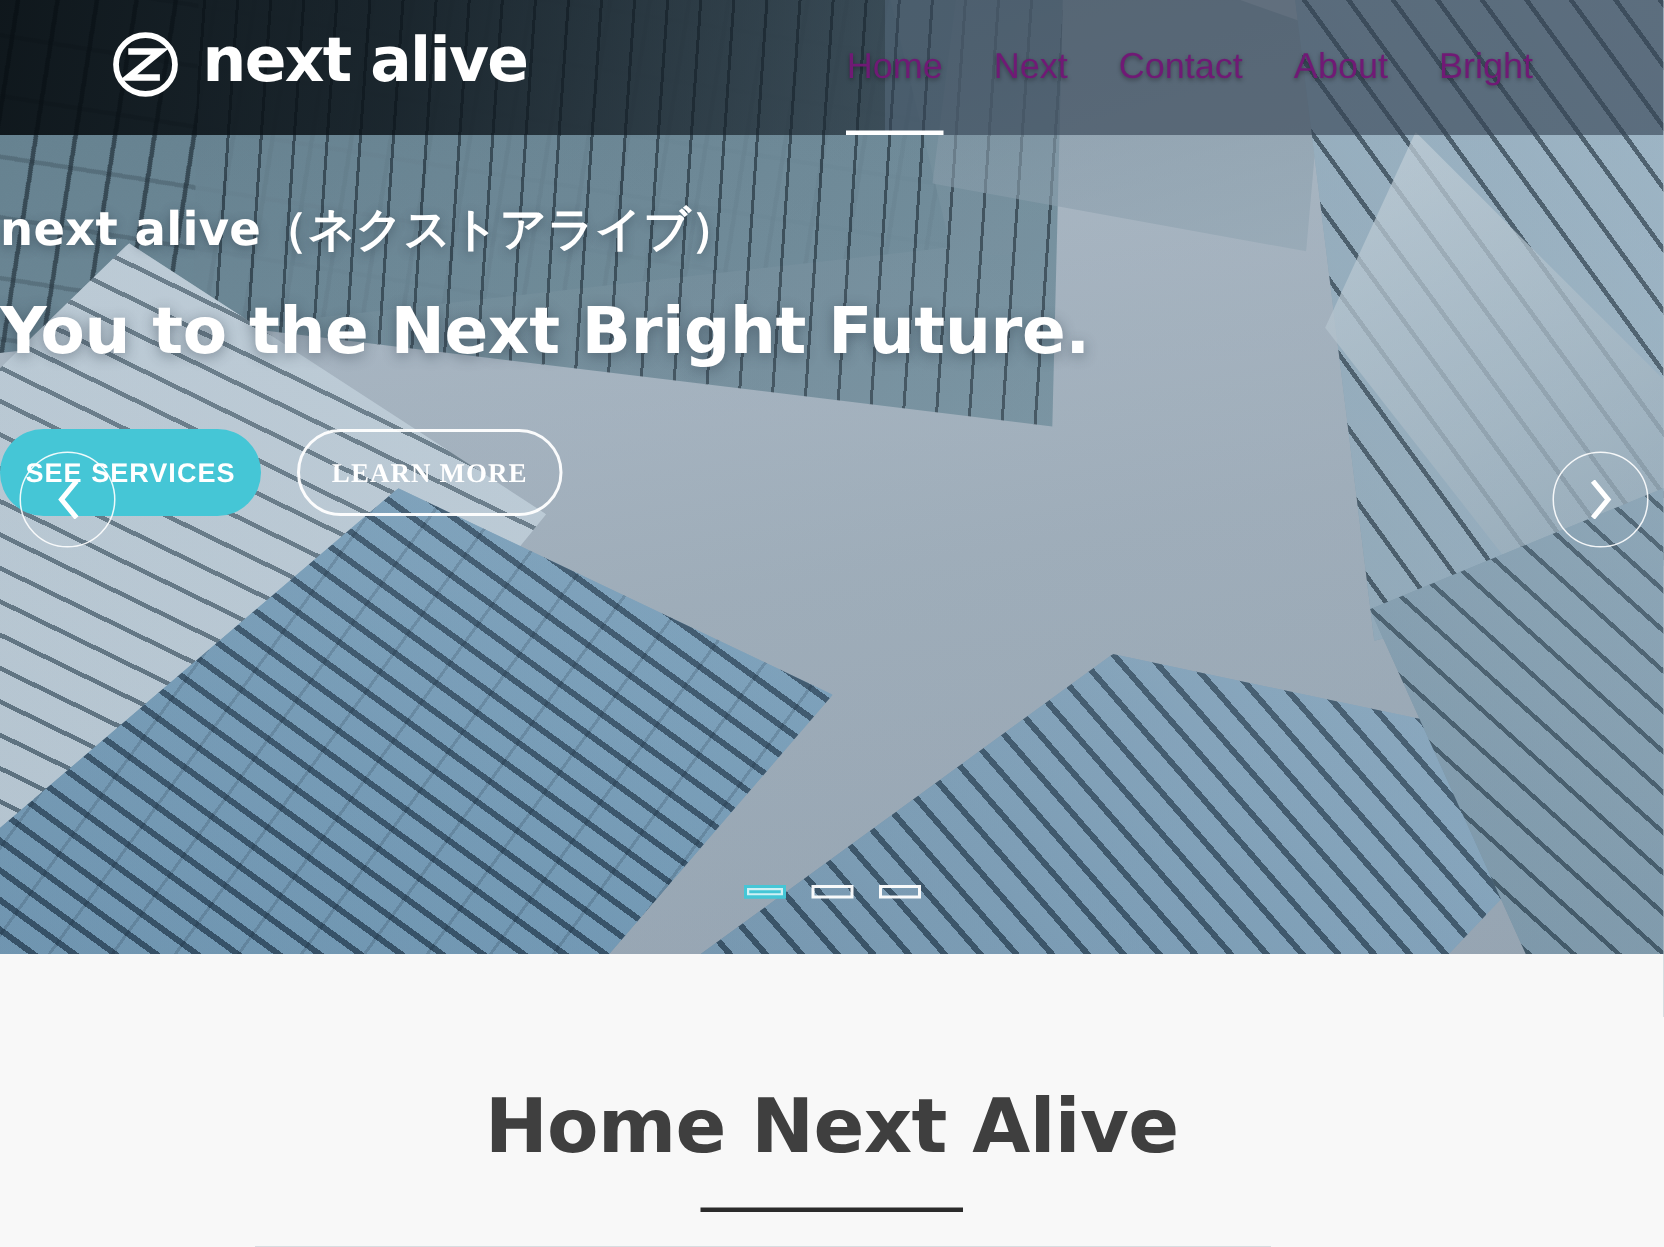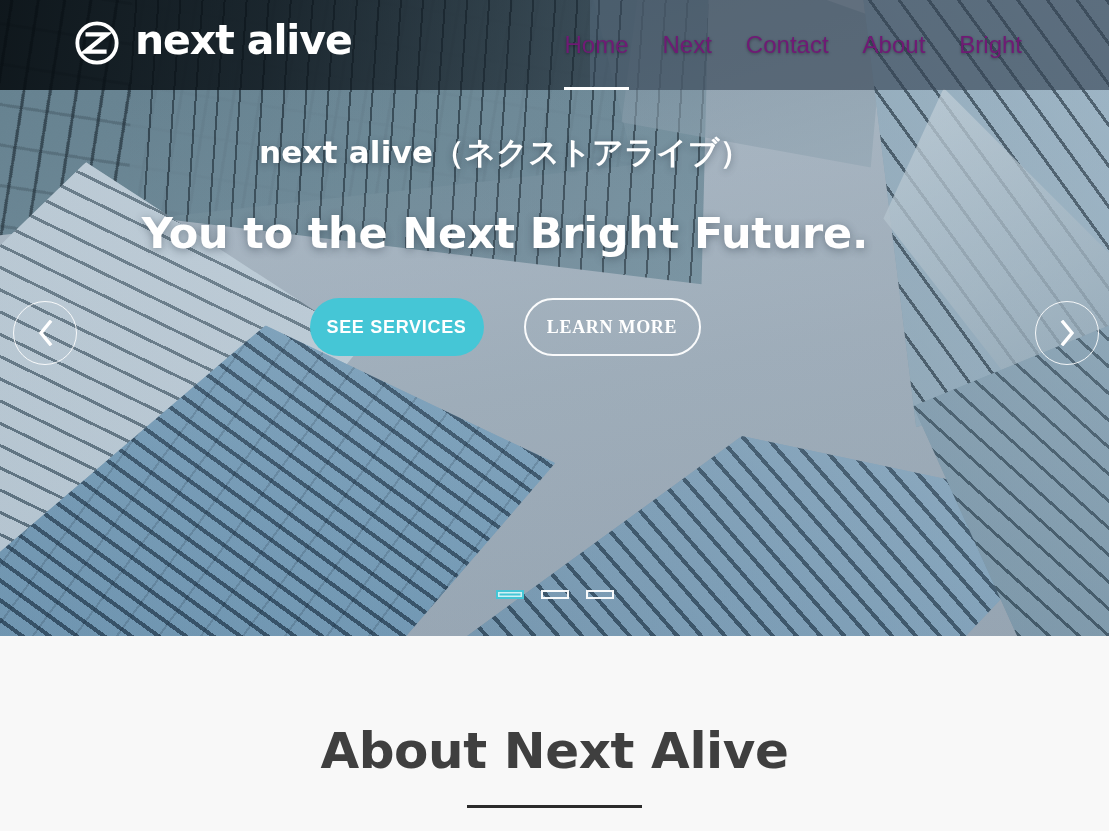--- a/index.html
+++ b/index.html
@@ -172,37 +172,37 @@
   }
   .nav-item.active::after {
     content:""; position:absolute; left:17px; right:17px; top:56px;
     height:3px; background:#ffffff;
   }
 
   
   .hero-content {
     position:absolute; left:0; top:90px; width:1010px; height:546px;
     z-index:20;
-    display:flex; flex-direction:column; align-items:center;
+    display:flex; flex-direction:column; 
   }
   .hero-sub {
     margin-top:42px;
     color:#ffffff; font-size:31px; font-weight:700; letter-spacing:.2px;
     text-shadow:0 2px 7px rgba(40,54,66,.45);
     white-space:nowrap;
     font-family:"DejaVu Sans", sans-serif;
   }
   .hero-title {
-    margin-top:34px;
+    margin-top:22px;
     color:#ffffff; font-size:43px; font-weight:700; letter-spacing:-.2px;
     text-shadow:0 2px 9px rgba(40,54,66,.45);
     white-space:nowrap;
     font-family:"DejaVu Sans", sans-serif;
   }
-  .hero-actions { margin-top:40px; display:flex; gap:40px; align-items:center; }
+  .hero-actions { margin-top:40px; display:flex; gap:24px; align-items:center; }
   .btn {
     font-size:18px; font-weight:700; letter-spacing:.7px;
     border-radius:40px; cursor:pointer; white-space:nowrap;
     display:flex; align-items:center; justify-content:center;
   }
   .btn-primary {
     width:174px; height:58px;
     background:#45c6d6; color:#ffffff; border:none;
   }
   .btn-ghost {
@@ -313,17 +313,17 @@
     <div class="nav">
       <div class="nav-item active">Home</div>
       <div class="nav-item">Next</div>
       <div class="nav-item">Contact</div>
       <div class="nav-item">About</div>
       <div class="nav-item">Bright</div>
     </div>
   </div>
 
   <div class="about">
-    <div class="about-title">About Next Alive</div>
+    <div class="about-title">Home Next Alive</div>
     <div class="about-rule"></div>
   </div>
 
 </div>
 
 </body></html>

